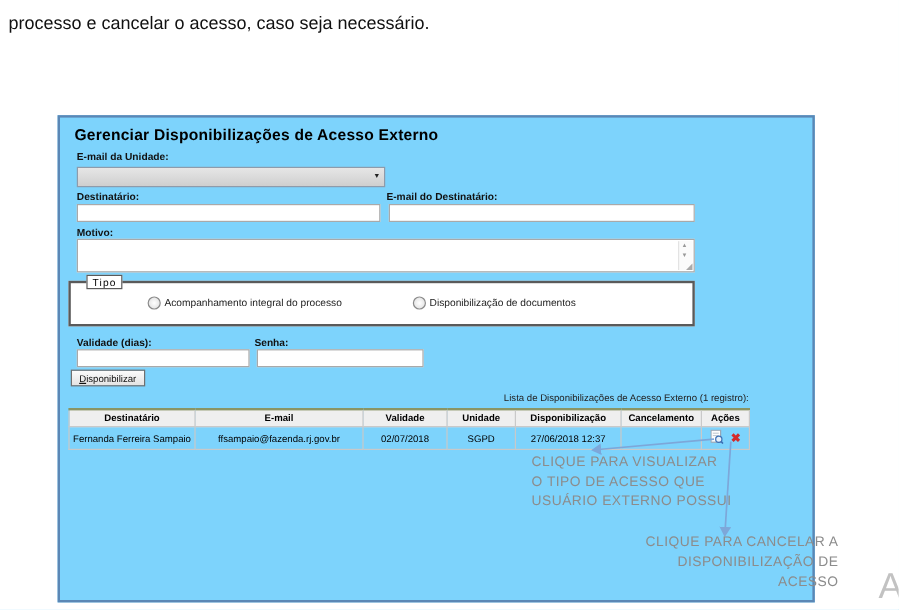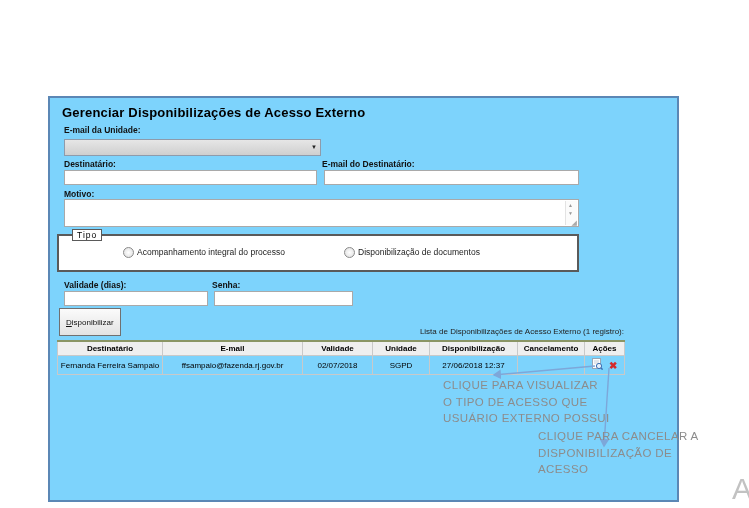--- a/index.html
+++ b/index.html
@@ -43,21 +43,21 @@
   .legend{
     position:absolute;left:13px;top:-7px;padding:0 4px;background:#fff;
     border:1px solid #5a5a5a;font-size:8.5px;font-weight:normal;letter-spacing:1px;
   }
   .radio{
     position:absolute;width:9px;height:9px;border-radius:50%;
     border:1px solid #8a8a8a;background:radial-gradient(#fff,#dcdcdc);
   }
   .radio-lbl{position:absolute;font-size:8.5px;color:#222;}
   .btn{
-    position:absolute;left:9px;top:210px;height:28px;padding:2px 6px;
+    position:absolute;left:9px;top:210px;height:14px;padding:2px 6px;
     border:1px solid #707070;background:linear-gradient(#fbfbfb,#e3e3e3);
     font-size:8px;color:#111;font-family:"Liberation Sans",sans-serif;
   }
   .btn u{text-decoration:underline;}
   .caption{
     position:absolute;left:7px;top:229px;width:567px;text-align:right;
     font-size:8px;color:#222;
   }
   table.grid{
     position:absolute;left:7px;top:242px;width:567px;border-collapse:collapse;
@@ -80,20 +80,21 @@
     position:absolute;right:-3px;top:472px;font-size:30px;color:#c2c2c2;
     font-family:"Liberation Sans",sans-serif;
   }
 </style>
 </head>
 <body>
 
 <div class="canvas">
 
   <div class="para">
+    <div class="line2">processo e cancelar o acesso, caso seja necessário.</div>
   </div>
 
   <div class="frame">
 
     <div class="abs form-title">Gerenciar Disponibilizações de Acesso Externo</div>
 
     <div class="abs lbl" style="left:14px;top:27px;">E-mail da Unidade:</div>
     <div class="sel">
       <span class="chev">▼</span>
     </div>
@@ -182,21 +183,21 @@
     <line x1="115" y1="6" x2="14" y2="15" stroke="#7da7d9" stroke-width="1.4" marker-end="url(#ah)"></line>
     <line x1="129" y1="8" x2="124" y2="86" stroke="#7da7d9" stroke-width="1.4" marker-end="url(#ah)"></line>
   </svg>
 
   <div class="callout" style="left:443px;top:377px;">
     <div>CLIQUE PARA VISUALIZAR</div>
     <div>O TIPO DE ACESSO QUE</div>
     <div>USUÁRIO EXTERNO POSSUI</div>
   </div>
 
-  <div class="callout" style="left:538px;top:428px;">
+  <div class="callout" style="left:538px;top:444px;text-align:right;">
     <div>CLIQUE PARA CANCELAR A</div>
     <div>DISPONIBILIZAÇÃO DE</div>
     <div>ACESSO</div>
   </div>
 
   <div class="page-letter">A</div>
 
 </div>
 
 </body></html>

